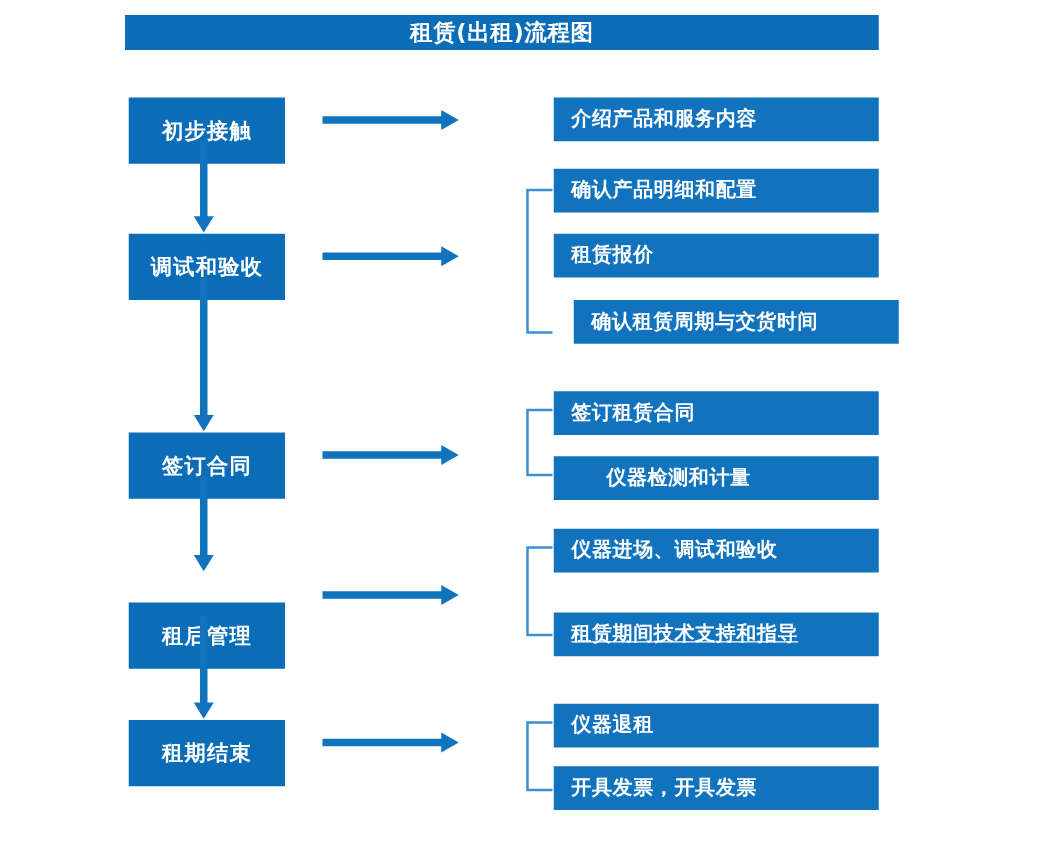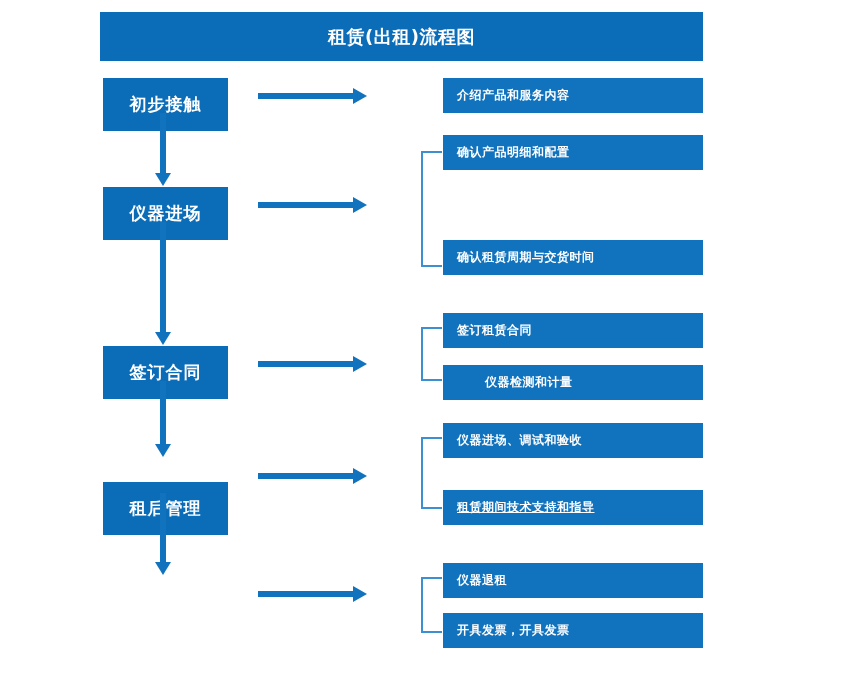--- a/index.html
+++ b/index.html
@@ -18,21 +18,21 @@
     background: #ffffff;
     overflow: hidden;
   }
 
   
   .title-bar {
     position: absolute;
     left: 100px;
     top: 12px;
     width: 603px;
-    height: 49px;
+    height: 28px;
     background: #0B6CB8;
     color: #ffffff;
     font-size: 18px;
     font-weight: bold;
     display: flex;
     align-items: center;
     justify-content: center;
     letter-spacing: 0.5px;
   }
 
@@ -53,21 +53,21 @@
   }
 
   
   .detail-box {
     position: absolute;
     left: 443px;
     width: 260px;
     height: 35px;
     background: #1173BE;
     color: #ffffff;
-    font-size: 12px;
+    font-size: 16px;
     font-weight: bold;
     display: flex;
     align-items: center;
     justify-content: flex-start;
     padding-left: 14px;
     box-sizing: border-box;
     letter-spacing: 0.5px;
   }
 
   
@@ -97,26 +97,27 @@
 </style>
 </head>
 <body>
 
 <div id="canvas">
 
   <div class="title-bar">租赁(出租)流程图</div>
 
   <div class="stage-box" style="top:78px;">初步接触</div>
 
-  <div class="stage-box" style="top:187px;">仪器进场</div>
+  <div class="stage-box" style="top:187px;">调试和验收</div>
 
   <div class="stage-box" style="top:346px;">签订合同</div>
 
   <div class="stage-box" style="top:458px;margin-top:24px;">租后管理</div>
 
+  <div class="stage-box" style="top:576px;">租期结束</div>
 
   <div class="arrow-down" style="left:152px; top:113px; height:74px;">
     <svg width="22" height="74" viewBox="0 0 22 74">
       <rect x="8" y="0" width="6" height="62" fill="#1173BE"></rect>
       <polygon points="11,73 3,60 19,60" fill="#1173BE"></polygon>
     </svg>
   </div>
 
   <div class="arrow-down" style="left:152px; top:222px; height:124px;">
     <svg width="22" height="124" viewBox="0 0 22 124">
@@ -195,22 +196,23 @@
   <div class="group-bracket" style="top:576px; height:58px;">
     <svg width="26" height="58" viewBox="0 0 26 58">
       <path d="M 24 2 L 4 2 L 4 56 L 24 56" fill="none" stroke="#3C8FD0" stroke-width="2"></path>
     </svg>
   </div>
 
   <div class="detail-box" style="top:78px;">介绍产品和服务内容</div>
 
   <div class="detail-box" style="top:135px;text-align:center;">确认产品明细和配置</div>
 
-
-  <div class="detail-box" style="top:240px;">确认租赁周期与交货时间</div>
+  <div class="detail-box" style="top:187px;">租赁报价</div>
+
+  <div class="detail-box" style="top:240px;margin-left:16px;">确认租赁周期与交货时间</div>
 
   <div class="detail-box" style="top:313px;">签订租赁合同</div>
 
   <div class="detail-box" style="top:365px;padding-left:42px;">仪器检测和计量</div>
 
   <div class="detail-box" style="top:423px;">仪器进场、调试和验收</div>
 
   <div class="detail-box" style="top:490px;text-decoration:underline;">租赁期间技术支持和指导</div>
 
   <div class="detail-box" style="top:563px;">仪器退租</div>

